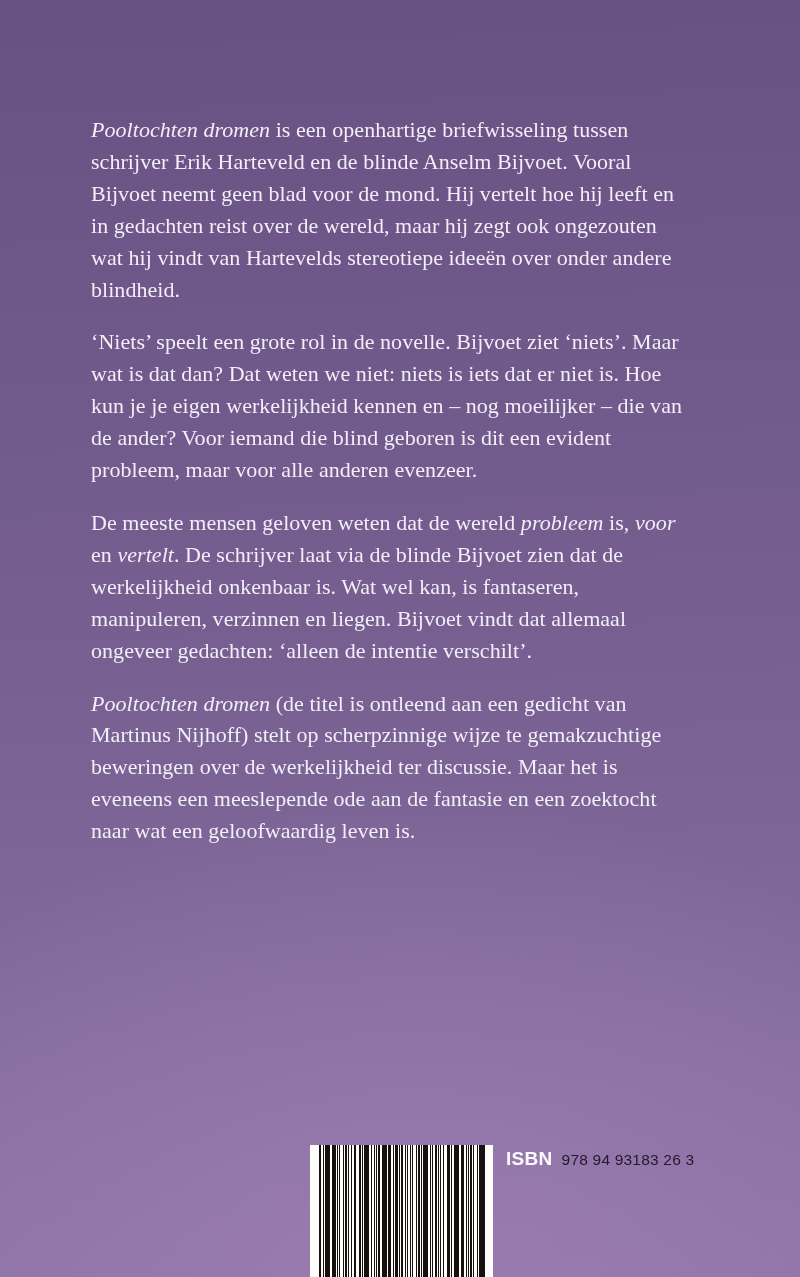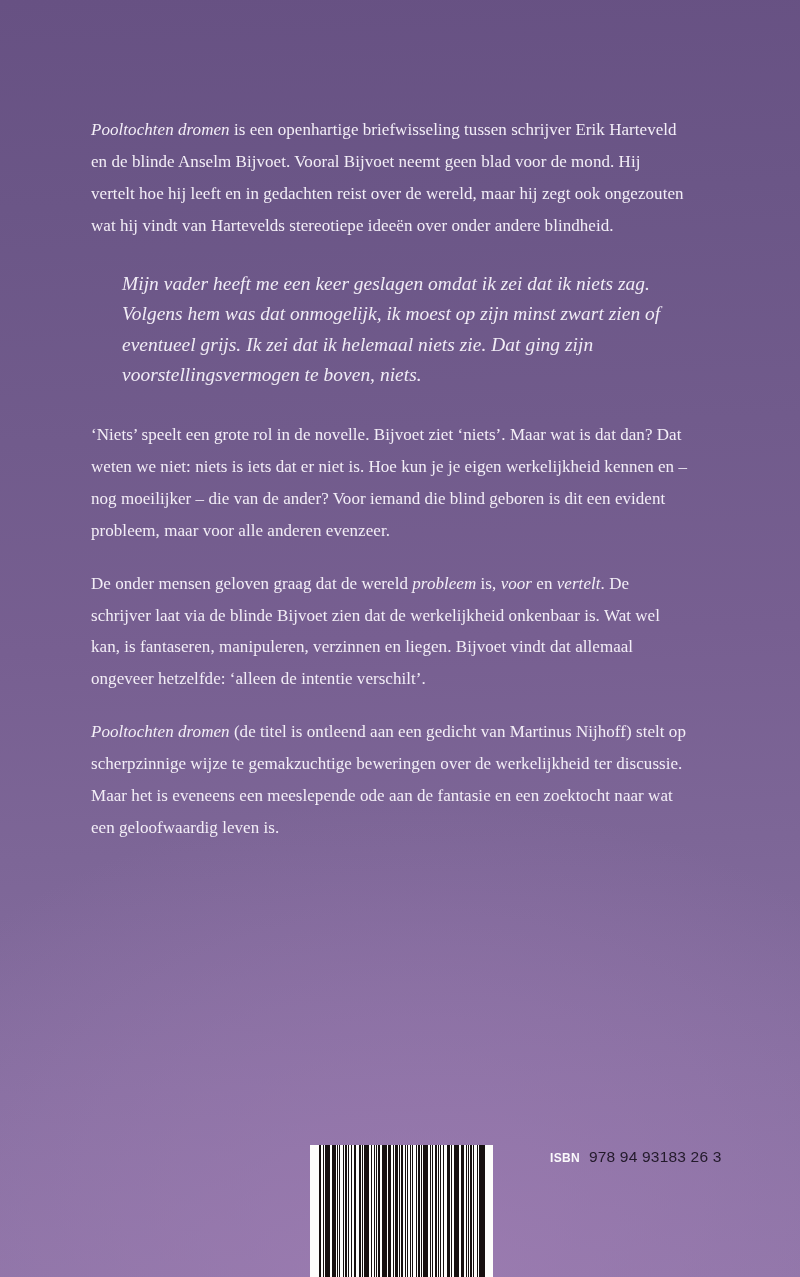--- a/index.html
+++ b/index.html
@@ -38,21 +38,21 @@
   
   .blurb {
     position: absolute;
     left: 91px;
     top: 114px;
     width: 596px;
   }
 
   .para {
     color: #f3eef7;
-    font-size: 17px;
+    font-size: 22px;
     line-height: 31.9px;
     letter-spacing: 0.05px;
     margin: 0 0 21px 0;
     text-rendering: optimizeLegibility;
   }
 
   .para.quote {
     font-style: italic;
     margin-left: 31px;
     width: 560px;
@@ -115,46 +115,44 @@
     top: 6px;
     display: flex;
     align-items: baseline;
     gap: 9px;
     font-family: "Liberation Sans", "DejaVu Sans", sans-serif;
   }
 
   .isbn-label {
     color: #fbf9fc;
     font-weight: bold;
-    font-size: 12px;
+    font-size: 19px;
     letter-spacing: 0.3px;
-    margin-left: 44px;
   }
 
   .isbn-digits {
     color: #231a2b;
     font-size: 15.5px;
     letter-spacing: 0.2px;
     font-weight: 400;
   }
 </style>
 </head>
 <body>
 
 <div id="cover">
 
   <div class="blurb">
 
     <p class="para"><em>Pooltochten dromen</em><span> is een openhartige briefwisseling tussen schrijver Erik Harteveld en de blinde Anselm Bijvoet. Vooral Bijvoet neemt geen blad voor de mond. Hij vertelt hoe hij leeft en in gedachten reist over de wereld, maar hij zegt ook ongezouten wat hij vindt van Hartevelds stereotiepe ideeën over onder andere blindheid.</span></p>
 
-    <p class="para quote">Mijn vader heeft me een keer geslagen omdat ik zei dat ik niets zag. Volgens hem was dat onmogelijk, ik moest op zijn minst zwart zien of eventueel grijs. Ik zei dat ik helemaal niets zie. Dat ging zijn voorstellingsvermogen te boven, niets.</p>
 
     <p class="para">‘Niets’ speelt een grote rol in de novelle. Bijvoet ziet ‘niets’. Maar wat is dat dan? Dat weten we niet: niets is iets dat er niet is. Hoe kun je je eigen werkelijkheid kennen en – nog moeilijker – die van de ander? Voor iemand die blind geboren is dit een evident probleem, maar voor alle anderen evenzeer.</p>
 
-    <p class="para"><span>De onder mensen geloven graag dat de wereld </span><em>probleem</em><span> is, </span><em>voor</em><span> en </span><em>vertelt</em><span>. De schrijver laat via de blinde Bijvoet zien dat de werkelijkheid onkenbaar is. Wat wel kan, is fantaseren, manipuleren, verzinnen en liegen. Bijvoet vindt dat allemaal ongeveer hetzelfde: ‘alleen de intentie verschilt’.</span></p>
+    <p class="para"><span>De meeste mensen geloven weten dat de wereld </span><em>probleem</em><span> is, </span><em>voor</em><span> en </span><em>vertelt</em><span>. De schrijver laat via de blinde Bijvoet zien dat de werkelijkheid onkenbaar is. Wat wel kan, is fantaseren, manipuleren, verzinnen en liegen. Bijvoet vindt dat allemaal ongeveer gedachten: ‘alleen de intentie verschilt’.</span></p>
 
     <p class="para tight"><em>Pooltochten dromen</em><span> (de titel is ontleend aan een gedicht van Martinus Nijhoff) stelt op scherpzinnige wijze te gemakzuchtige beweringen over de werkelijkheid ter discussie. Maar het is eveneens een meeslepende ode aan de fantasie en een zoektocht naar wat een geloofwaardig leven is.</span></p>
 
   </div>
 
   <div class="barcode-area">
     <div class="barcode">
       <div class="bars" id="barcode-bars">
           <div class="bar" style="width: 4.05px;"></div>
           <div class="gap" style="width: 2.7px;"></div>

